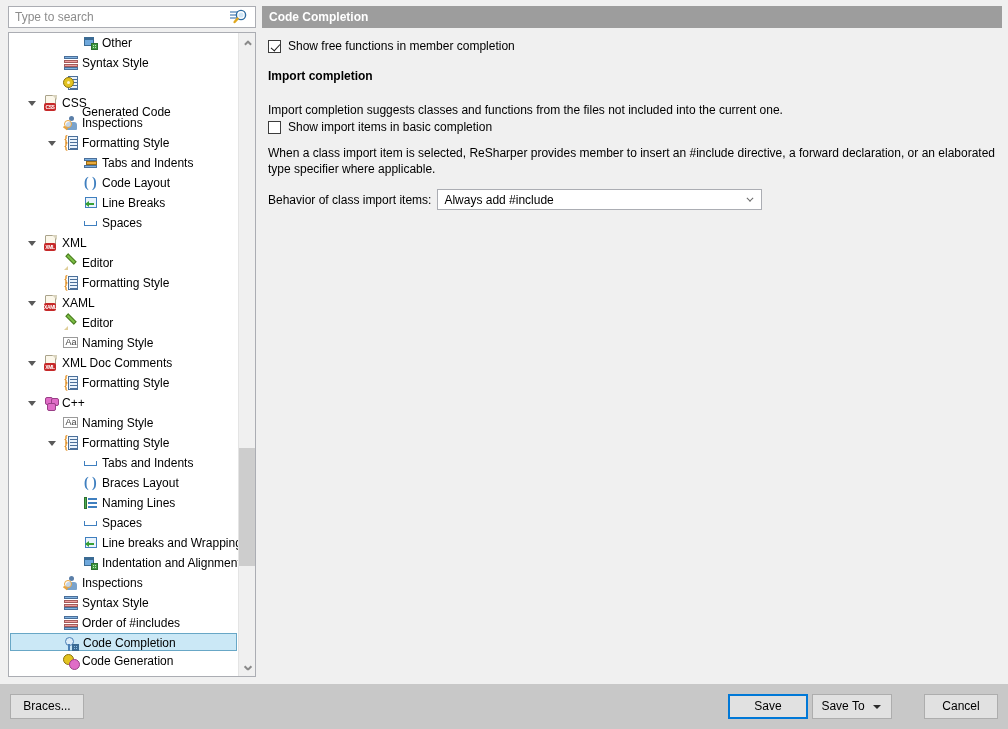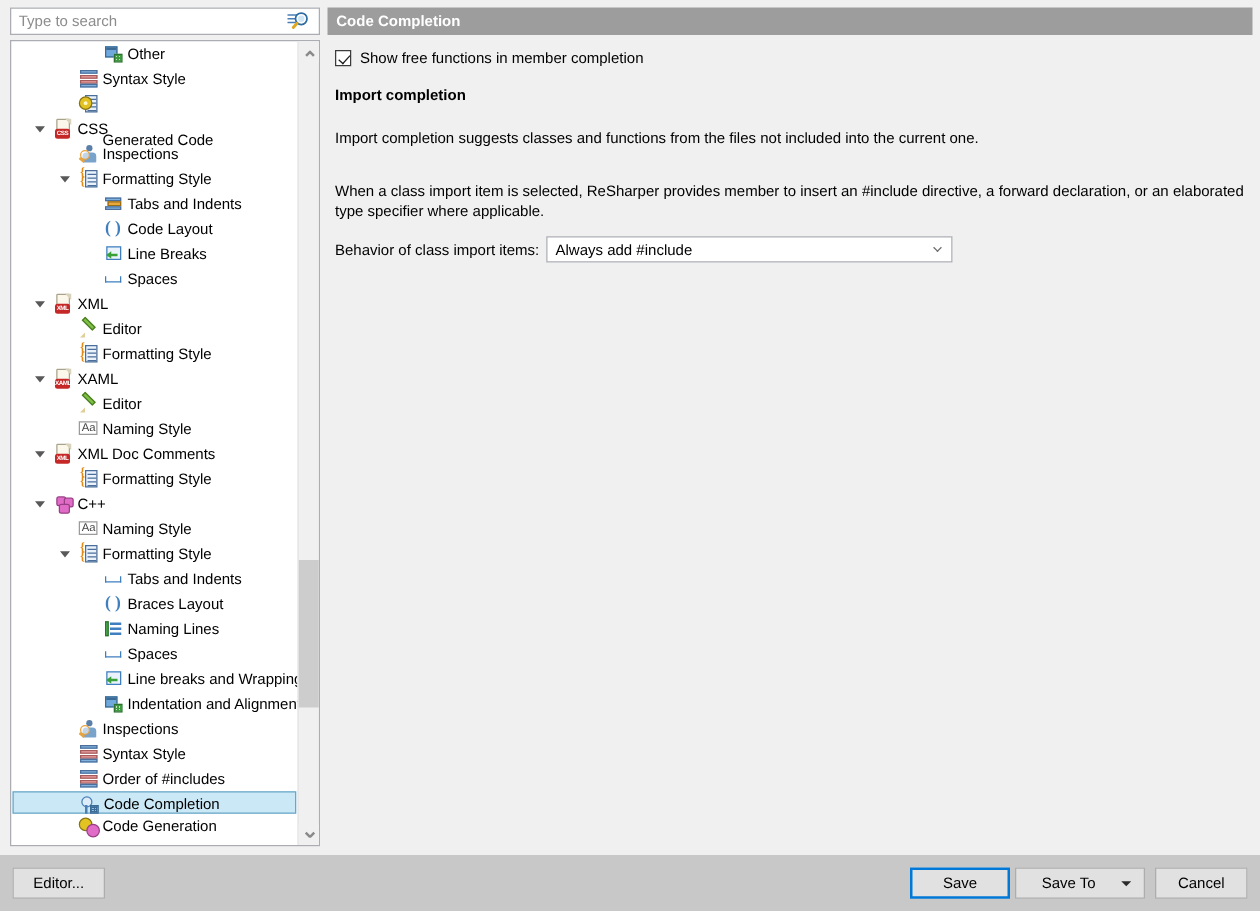--- a/index.html
+++ b/index.html
@@ -434,21 +434,21 @@
     text-align: center;
     height: 25px;
     line-height: 23px;
     cursor: default;
     user-select: none;
   }
   .btn.focused { border: 2px solid #0078d7; line-height: 21px; }
 
   #btn-manage { left: 10px; top: 694px; width: 74px; }
   #btn-save   { left: 728px; top: 694px; width: 80px; }
-  #btn-saveto { left: 812px; top: 694px; width: 104px; position: absolute; }
+  #btn-saveto { left: 812px; top: 694px; width: 80px; position: absolute; }
   #btn-cancel { left: 924px; top: 694px; width: 74px; }
 
   #saveto-arrow {
     position: absolute;
     right: 10px;
     top: 10px;
     width: 0; height: 0;
     border-left: 4px solid transparent;
     border-right: 4px solid transparent;
     border-top: 4px solid #2b2b2b;
@@ -755,37 +755,41 @@
 
       <div class="cb-row" style="top:33px;">
         <span class="checkbox checked"></span>
         <span>Show free functions in member completion</span>
       </div>
 
       <div class="section-title" style="top:63px;">Import completion</div>
 
       <div class="para" style="top:96px; width:724px;">Import completion suggests classes and functions from the files not included into the current one.</div>
 
+      <div class="cb-row" style="top:114px;">
+        <span class="checkbox"></span>
+        <span>Show import items in basic completion</span>
+      </div>
 
       <div class="para" style="top:139px; width:728px;">When a class import item is selected, ReSharper provides member to insert an #include directive, a forward declaration, or an elaborated type specifier where applicable.</div>
 
       <div id="combo-row">
         <span id="combo-label">Behavior of class import items:</span>
         <div id="combo">
           <span id="combo-value">Always add #include</span>
           <span id="combo-arrow"></span>
         </div>
       </div>
 
     </div>
   </div>
 
   <div id="footer"></div>
 
-  <div class="btn" id="btn-manage">Editor...</div>
+  <div class="btn" id="btn-manage">Braces...</div>
 
   <div class="btn focused" id="btn-save">Save</div>
 
   <div class="btn" id="btn-saveto">
     <span id="saveto-label" style="left:0;right:18px;text-align:center;">Save To</span>
     <span id="saveto-arrow"></span>
   </div>
 
   <div class="btn" id="btn-cancel">Cancel</div>
 

